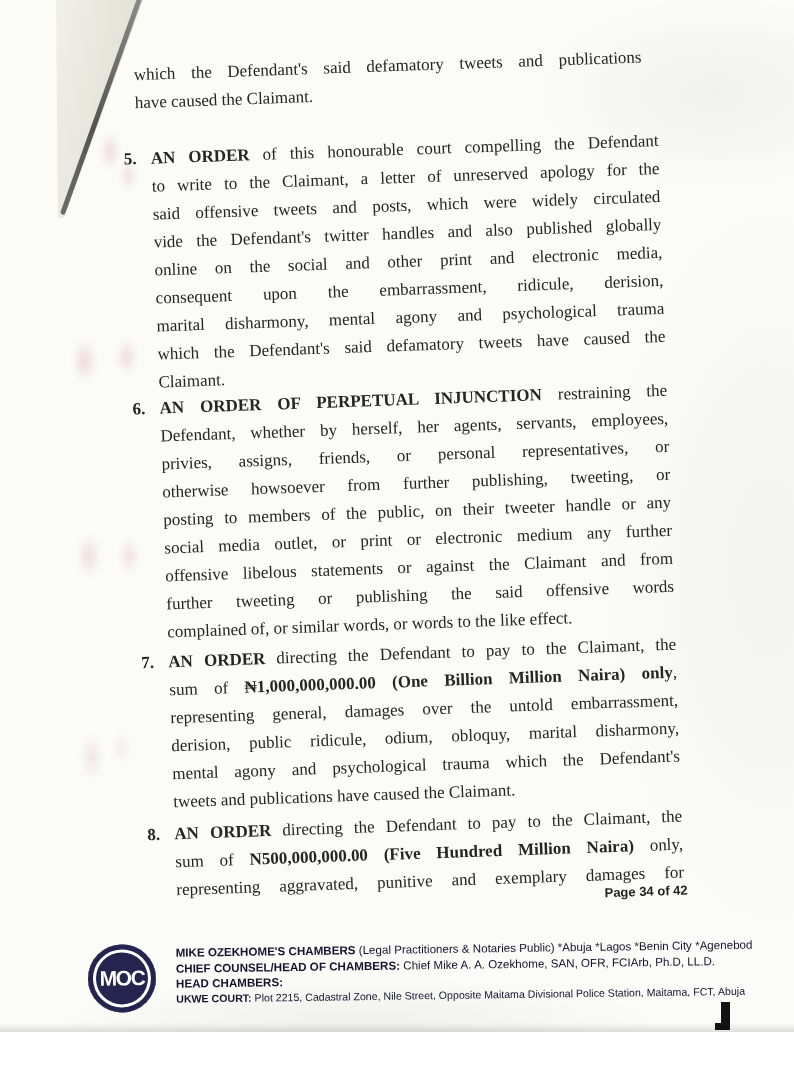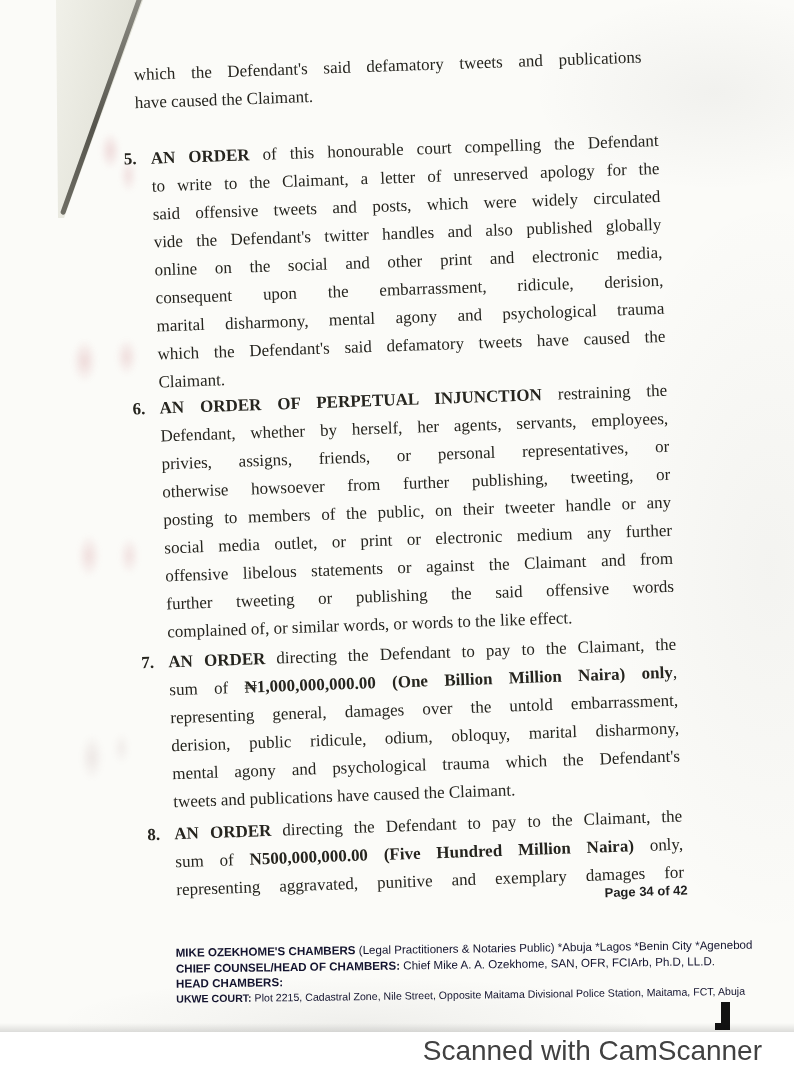--- a/index.html
+++ b/index.html
@@ -135,25 +135,27 @@
               <div class="line"><b>AN ORDER</b><span> directing the Defendant to pay to the Claimant, the</span></div>
               <div class="line"><span>sum of </span><b>N500,000,000.00 (Five Hundred Million Naira)</b><span> only,</span></div>
               <div class="line"><span>representing aggravated, punitive and exemplary damages for</span></div>
             </div>
           </div>
         </div>
       <div class="pagenum">Page 34 of 42</div>
     </div>
 
     <div class="footer">
+      <div class="logo">
+        <span>MOC</span>
+      </div>
       <div class="ftext" id="footer-lines">
           <div class="fline"><b>MIKE OZEKHOME'S CHAMBERS</b><span> (Legal Practitioners &amp; Notaries Public) *Abuja *Lagos *Benin City *Agenebod</span></div>
           <div class="fline"><b>CHIEF COUNSEL/HEAD OF CHAMBERS:</b><span> Chief Mike A. A. Ozekhome, SAN, OFR, FCIArb, Ph.D, LL.D.</span></div>
           <div class="fline"><b>HEAD CHAMBERS:</b></div>
           <div class="fline small"><b>UKWE COURT:</b><span> Plot 2215, Cadastral Zone, Nile Street, Opposite Maitama Divisional Police Station, Maitama, FCT, Abuja</span></div>
         </div>
     </div>
 
     <div class="corner"></div>
   </div>
 
-  <div class="camscanner">Scanned with CamScanner</div>
 </div>
 
 </body></html>

